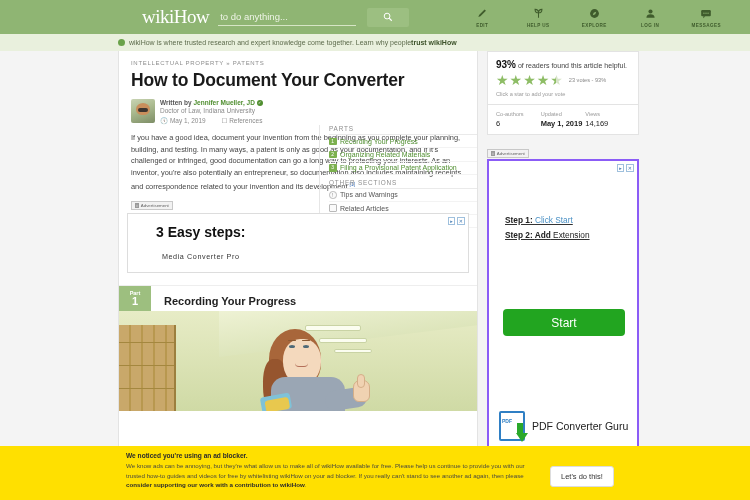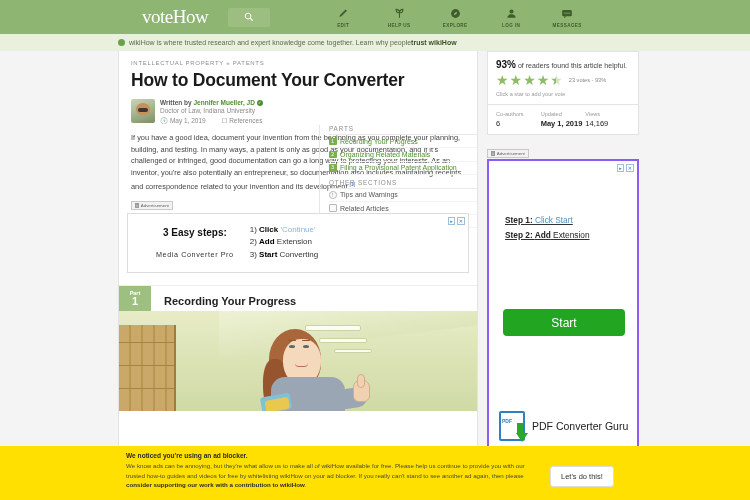--- a/index.html
+++ b/index.html
@@ -126,21 +126,21 @@
   .adbox{
     margin:2px 8px 0 8px; border:1px solid #ddd; height:60px; background:#fff;
     display:flex; align-items:center; position:relative; padding:0 8px;
   }
   .continue-btn{
     width:104px;height:32px;background:#22a520;border:1px solid #1c8a1a;border-radius:5px;
     color:#fff;font-size:11px;font-weight:700;letter-spacing:.5px;cursor:pointer;
     box-shadow:inset 0 -2px 0 rgba(0,0,0,.12);
   }
   .ad-mid{ margin-left:20px; text-align:center; }
-  .ad-mid .t1{ font-size:10px; font-weight:700; color:#111; }
+  .ad-mid .t1{ font-size:14px; font-weight:700; color:#111; }
   .ad-mid .t2{ font-size:7.2px; color:#333; letter-spacing:.6px; margin-top:12px; }
   .ad-steps{ margin-left:16px; font-size:8px; line-height:12.5px; color:#333; }
   .ad-steps b{ color:#000; }
   .ad-steps .blue{ color:#8ab4d8; }
   .adx{ position:absolute; right:3px; top:3px; display:flex; gap:2px; }
   .adx span{ font-size:5px; color:#4a7fb5; border:1px solid #9fc0dd; padding:0 1px; line-height:6px; }
 
   
   .parthead{ display:flex; align-items:stretch; margin-top:12px; border-top:1px solid #eee;}
   .partbadge{
@@ -228,23 +228,24 @@
   .ab-btn{
     margin-left:24px; align-self:center; background:#fff; border:1px solid #ddd;
     border-radius:3px; font-size:7.5px; color:#333; padding:5px 10px; cursor:pointer;
   }
 </style>
 </head>
 <body>
 
 <div class="topbar">
   <div class="logo">
-    <span class="wiki">vote</span><span class="how">How</span>
+    <span class="wiki">wiki</span><span class="how">How</span>
   </div>
   <div class="search-wrap">
+    <input class="search-input" placeholder="to do anything..." style="">
     <button class="search-btn">
       <svg width="10" height="10" viewBox="0 0 16 16">
         <circle cx="6.5" cy="6.5" r="4.6" fill="none" stroke="#fff" stroke-width="1.6"></circle>
         <line x1="10" y1="10" x2="14" y2="14" stroke="#fff" stroke-width="1.8"></line>
       </svg>
     </button>
   </div>
   <div class="nav-icons">
     <div class="nav-item">
       <div class="nav-ico">
@@ -356,25 +357,20 @@
       <span>Advertisement</span>
     </div>
     <div class="adbox">
       <div class="adx">
         <span>▸</span>
         <span>✕</span>
       </div>
       <div class="ad-mid">
         <div class="t1">3 Easy steps:</div>
         <div class="t2">Media Converter Pro</div>
-      </div>
-      <div class="ad-steps">
-        <div><span>1)</span> <b>Click</b><span class="blue"> 'Continue'</span></div>
-        <div><span>2)</span> <b>Add</b><span> Extension</span></div>
-        <div><span>3)</span> <b>Start</b><span> Converting</span></div>
       </div>
     </div>
 
     
     <div class="parthead">
       <div class="partbadge">
         <div class="p">Part</div>
         <div class="n">1</div>
       </div>
       <div class="parttitle">Recording Your Progress</div>

